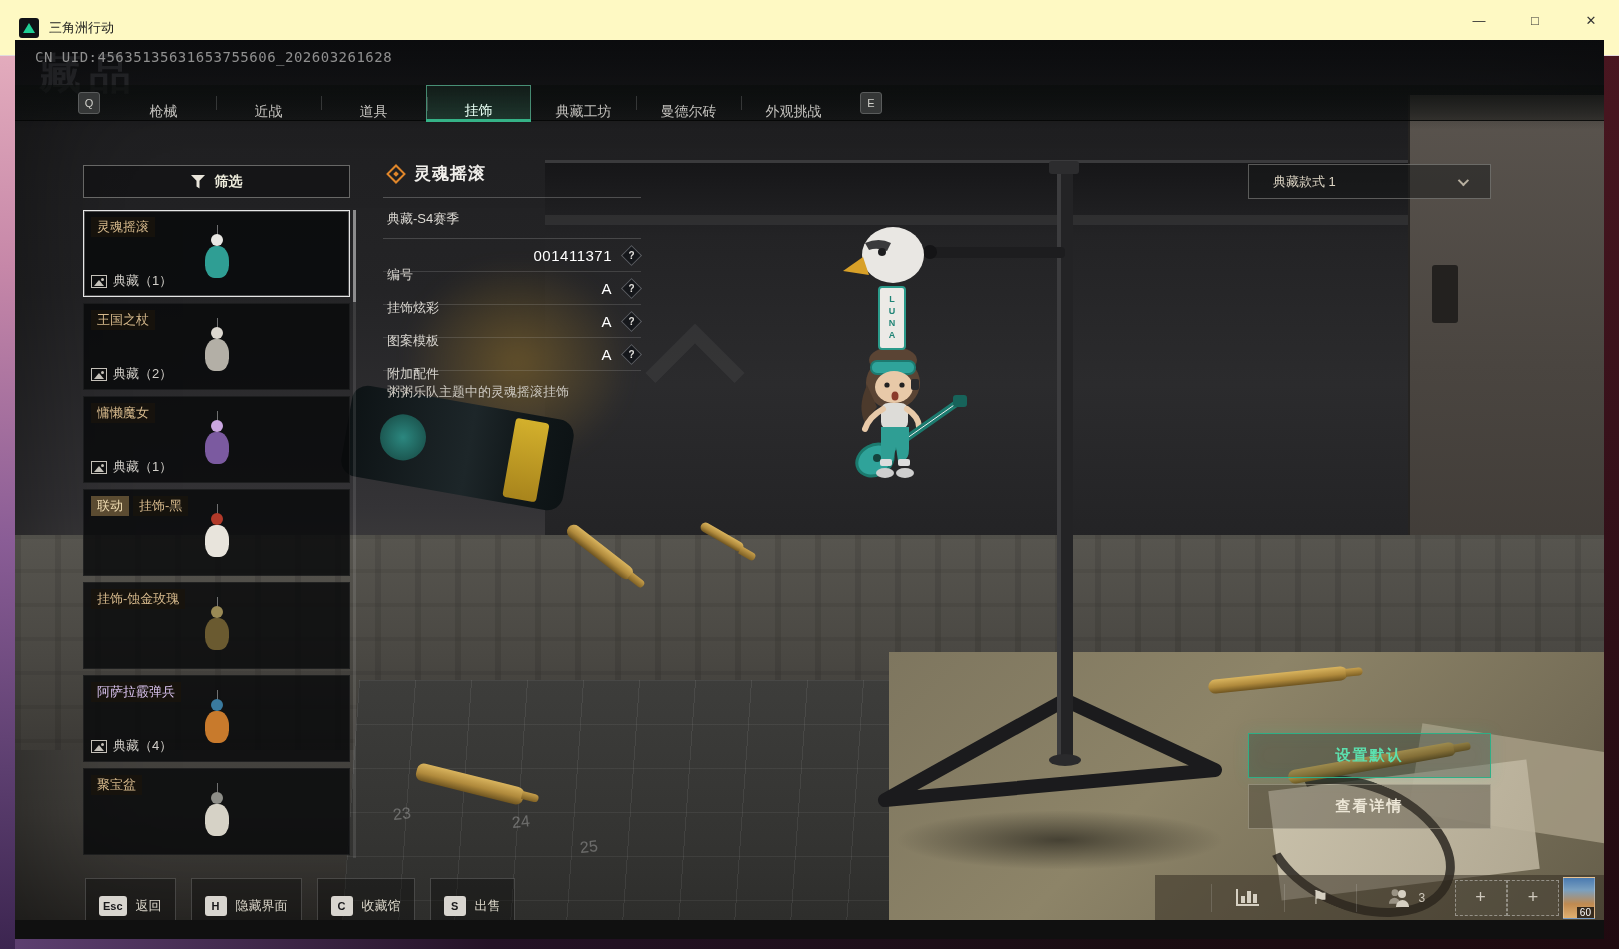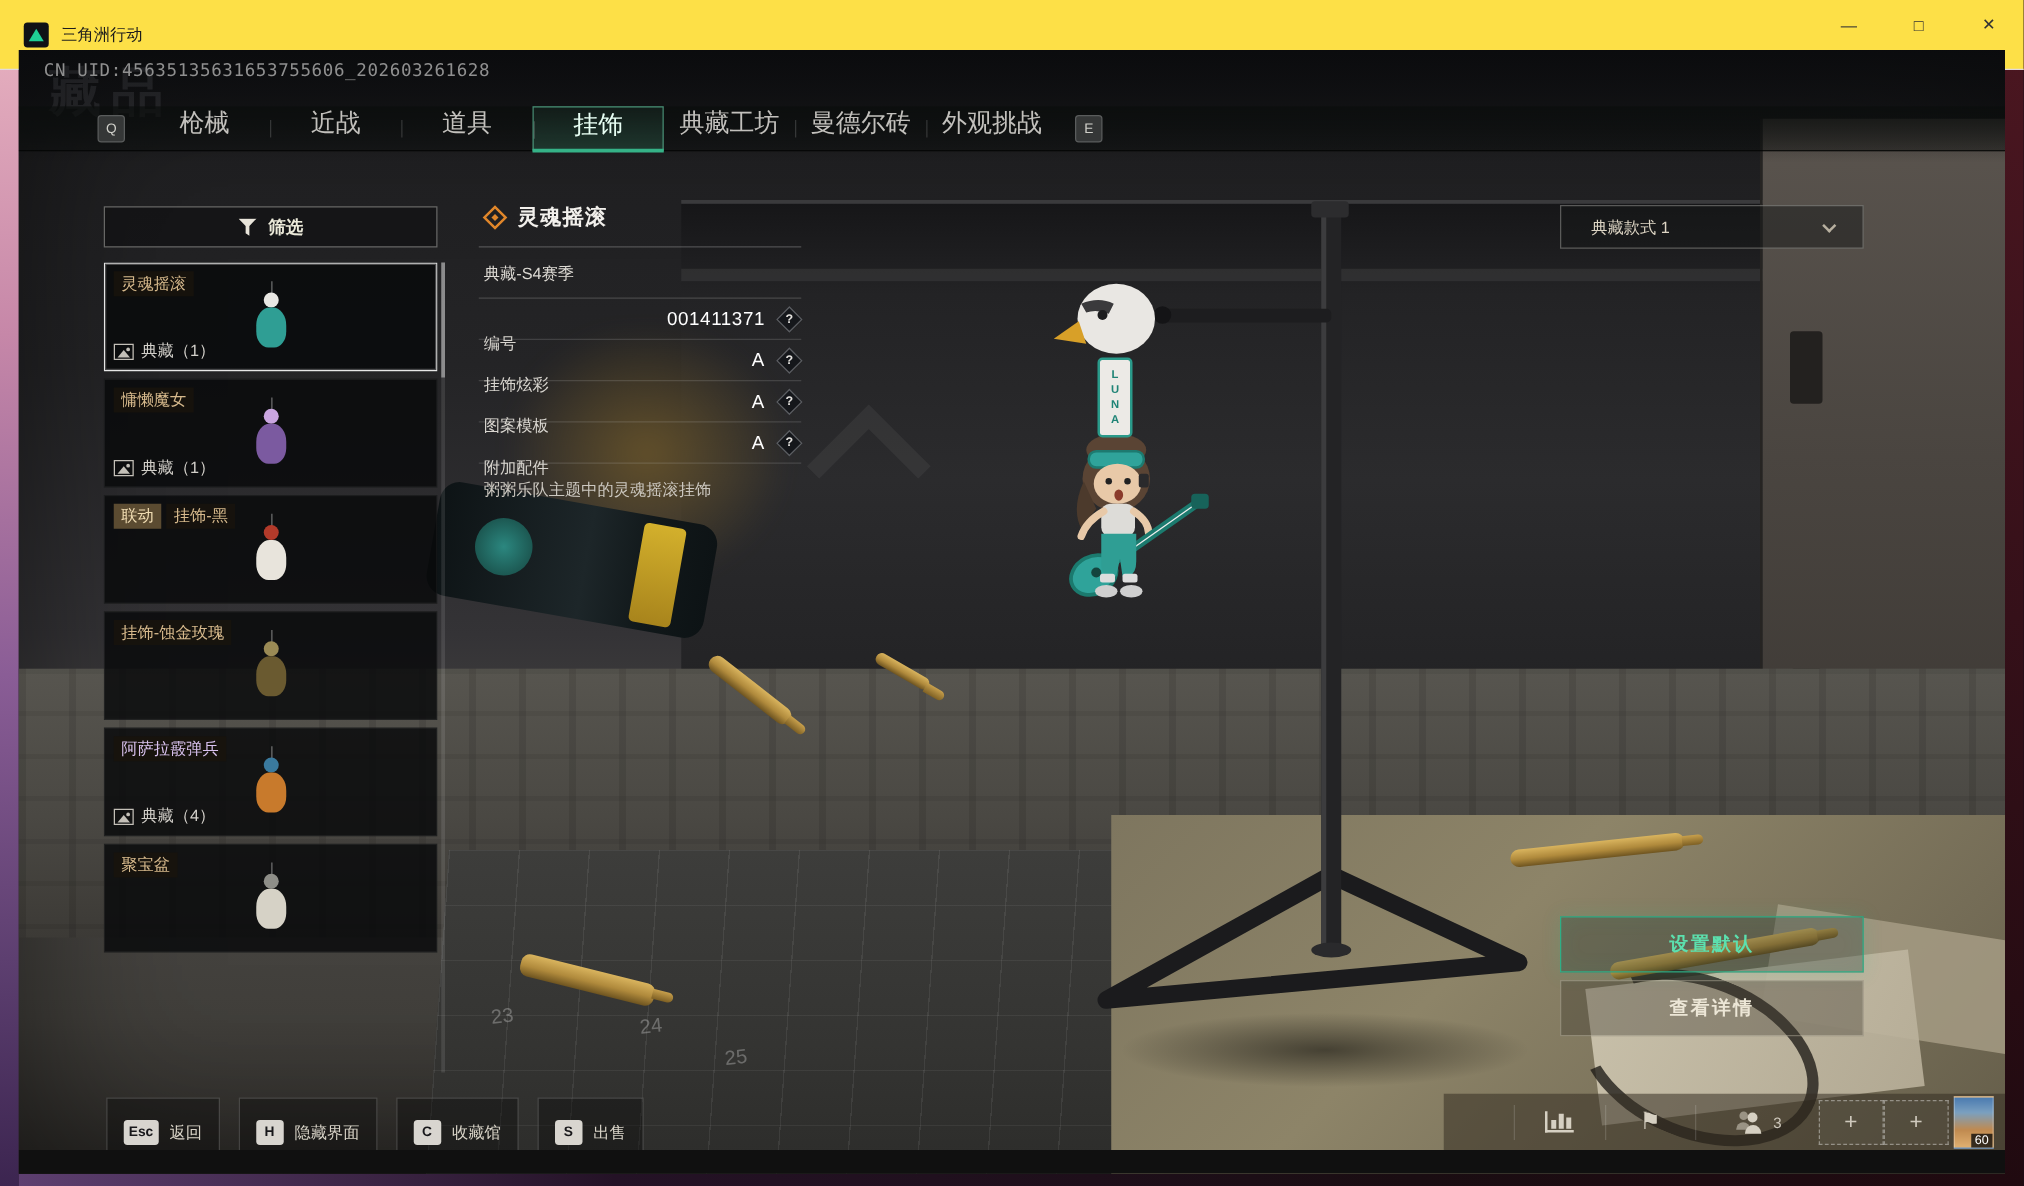--- a/index.html
+++ b/index.html
@@ -9,21 +9,21 @@
 
   
   .wall-left { position:absolute; left:0; top:40px; width:15px; bottom:0;
     background:linear-gradient(180deg,#e5aebe 0%,#c687a8 25%,#8a5d96 55%,#5d3f70 80%,#3c2550 100%); }
   .wall-right { position:absolute; right:0; top:40px; width:15px; bottom:0;
     background:linear-gradient(180deg,#4a1620 0%,#351019 50%,#200a10 100%); }
   .wall-bottom { position:absolute; left:15px; right:15px; bottom:0; height:10px;
     background:linear-gradient(90deg,#5d3f70,#241226 30%,#1a0d12 70%,#200a10); }
 
   
-  .titlebar { position:absolute; left:0; top:0; width:100%; height:56px; background:#fde047;
+  .titlebar { position:absolute; left:0; top:0; width:100%; height:56px; background:#fef9c3;
     display:flex; align-items:center; border-bottom:1px solid #e2dadc; }
   .logo { width:20px; height:20px; margin-left:19px; background:#101216; border-radius:3px;
     display:flex; align-items:center; justify-content:center; }
   .logo i { display:block; width:0; height:0; border-left:6px solid transparent;
     border-right:6px solid transparent; border-bottom:10px solid #1fcf95; }
   .title-text { margin-left:10px; font-size:13px; color:#1c1c1c; }
   .win-controls { position:absolute; right:0; top:0; height:40px; display:flex; }
   .win-btn { width:56px; height:40px; display:flex; align-items:center; justify-content:center;
     font-size:13px; color:#333; cursor:default; }
 
@@ -99,22 +99,22 @@
     font-size:14px; color:#8f8f8f; letter-spacing:0.5px; }
 
   
   .tabbar { position:absolute; left:0; top:45px; width:100%; height:36px;
     background:linear-gradient(180deg,rgba(10,13,12,0.72),rgba(10,13,12,0.42));
     border-bottom:1px solid rgba(0,0,0,0.55); }
   .keycap-sm { position:absolute; top:7px; width:22px; height:22px; background:rgba(58,60,60,0.9);
     border:1px solid #5a5c5c; border-radius:3px; color:#cfcfc9; font-size:11px;
     display:flex; align-items:center; justify-content:center; }
   .tabs { position:absolute; left:96px; top:0; height:36px; display:flex; }
-  .tab { position:relative; width:105px; height:36px; display:flex; align-items:flex-start; justify-content:center;
-    font-size:20px; color:#c2c0bc; cursor:default; }
+  .tab { position:relative; width:105px; height:36px; display:flex; align-items:flex-end; justify-content:center;
+    font-size:14px; color:#c2c0bc; cursor:default; }
   .tab:not(:first-child)::before { content:""; position:absolute; left:0; top:11px; width:1px; height:14px;
     background:rgba(255,255,255,0.16); }
   .tab.active { color:#e8fff4; border:1px solid rgba(110,220,180,0.55);
     background:linear-gradient(180deg,rgba(45,90,72,0.18),rgba(45,100,78,0.42)); }
   .tab.active::after { content:""; position:absolute; left:-1px; right:-1px; bottom:-2px; height:3px; background:#35b287; }
   .tab.active + .tab::before { display:none; }
 
   
   .filter-btn { position:absolute; left:68px; top:125px; width:267px; height:33px;
     background:rgba(14,15,16,0.62); border:1px solid rgba(205,205,200,0.45);
@@ -367,20 +367,35 @@
       <span class="blob" style="background: rgb(47, 158, 148);"></span>
     </div>
     <div class="coll">
       <span class="coll-icon"></span>
       <span>典藏（1）</span>
     </div>
   </div>
         <div class="card">
     <div class="badges">
 
+      <span class="badge">王国之杖</span>
+    </div>
+    <div class="thumb">
+      <span class="string"></span>
+      <span class="head" style="background: rgb(220, 216, 208);"></span>
+      <span class="blob" style="background: rgb(179, 175, 166);"></span>
+    </div>
+    <div class="coll">
+      <span class="coll-icon"></span>
+      <span>典藏（2）</span>
+    </div>
+  </div>
+        <div class="card">
+    <div class="badges">
+
       <span class="badge">慵懒魔女</span>
     </div>
     <div class="thumb">
       <span class="string"></span>
       <span class="head" style="background: rgb(202, 166, 224);"></span>
       <span class="blob" style="background: rgb(123, 90, 160);"></span>
     </div>
     <div class="coll">
       <span class="coll-icon"></span>
       <span>典藏（1）</span>

